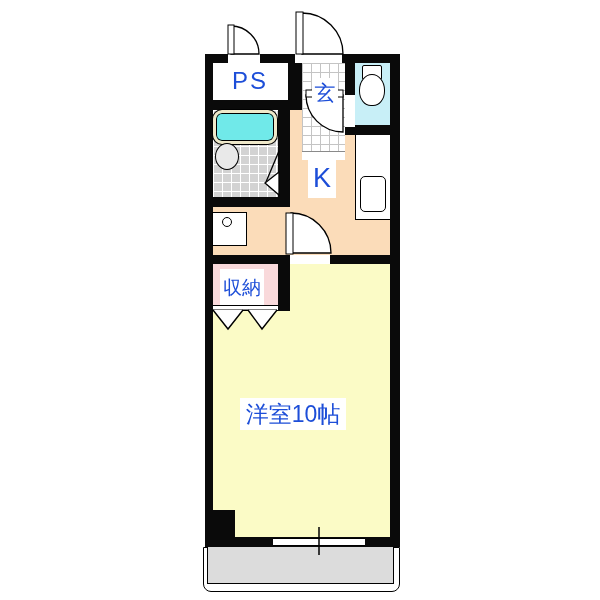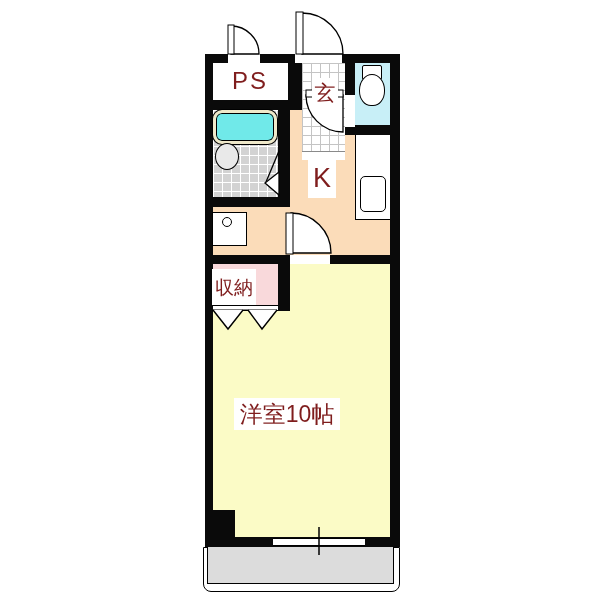--- a/index.html
+++ b/index.html
@@ -1,21 +1,21 @@
 <!DOCTYPE html>
 <html><head>
 <meta charset="utf-8">
 <style>
   html,body{margin:0;padding:0;background:#fff;}
   .canvas{position:relative;width:600px;height:600px;background:#ffffff;overflow:hidden;
           font-family:"Liberation Sans","DejaVu Sans",sans-serif;color:#1a1a1a;}
   .abs{position:absolute;box-sizing:border-box;}
   .wall{background:#0a0a0a;}
   .label{display:flex;align-items:center;justify-content:center;background:#ffffff;
-         color:#7f1d1d;white-space:nowrap;line-height:1;}
+         color:#1d4ed8;white-space:nowrap;line-height:1;}
   .genkan-tiles{background-color:#ffffff;
     background-image:linear-gradient(#c4c4c4 1px,transparent 1px),
                      linear-gradient(90deg,#c4c4c4 1px,transparent 1px);
     background-size:9px 9px;}
   .bath-floor{background-color:#d3d3d3;
     background-image:linear-gradient(#ffffff 1px,transparent 1px),
                      linear-gradient(90deg,#ffffff 1px,transparent 1px);
     background-size:9px 9px;}
   .overlay{position:absolute;left:0;top:0;pointer-events:none;}
 </style>
@@ -89,16 +89,16 @@
     <path d="M 213 310 L 277 310" stroke="#000" stroke-width="1" fill="none"></path>
     <polyline points="213,310 228,329 243,310" fill="#ffffff" stroke="#000" stroke-width="1.4"></polyline>
     <polyline points="248,310 262,329 277,310" fill="#ffffff" stroke="#000" stroke-width="1.4"></polyline>
 
     <path d="M 319 527 L 319 555" stroke="#000" stroke-width="1.5" fill="none"></path>
   </svg>
 
   <div class="abs label" style="left:226px;top:68px;width:48px;height:26px;font-size:24px;letter-spacing:2px;">PS</div>
   <div class="abs label" style="left:312px;top:78px;width:26px;height:28px;font-size:21px;">玄</div>
   <div class="abs label" style="left:308px;top:158px;width:28px;height:40px;font-size:27px;">K</div>
-  <div class="abs label" style="left:212px;top:269px;width:44px;height:36px;font-size:19px;background:#ffffff;">収納</div>
-  <div class="abs label" style="left:234px;top:398px;width:106px;height:32px;font-size:23px;">洋室10帖</div>
+  <div class="abs label" style="left:220px;top:269px;width:44px;height:36px;font-size:19px;background:#ffffff;">収納</div>
+  <div class="abs label" style="left:240px;top:398px;width:106px;height:32px;font-size:23px;">洋室10帖</div>
 
 </div>
 
 </body></html>

